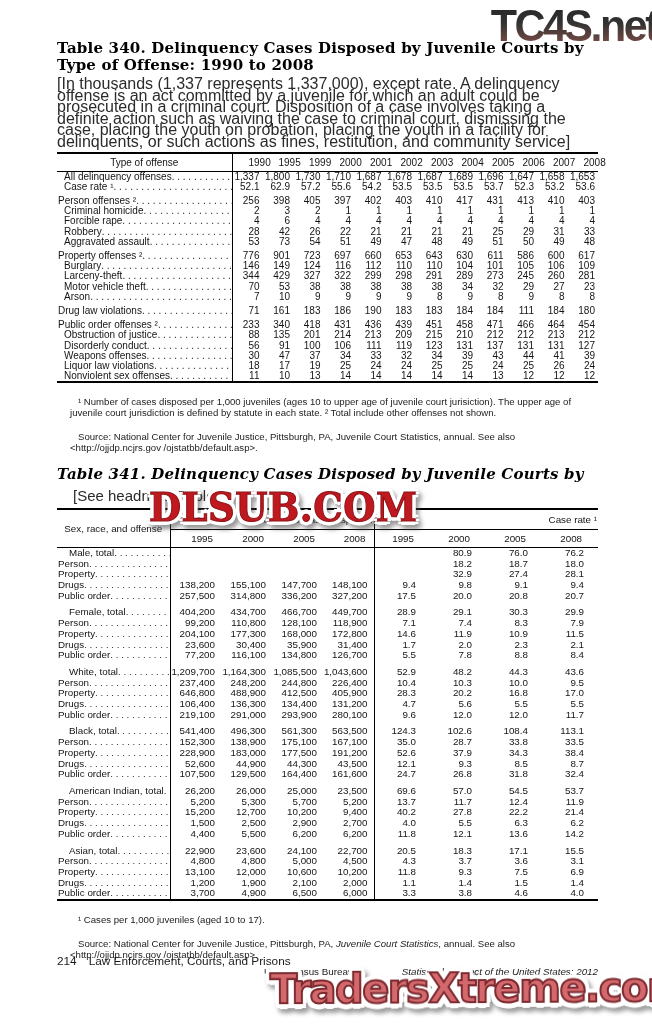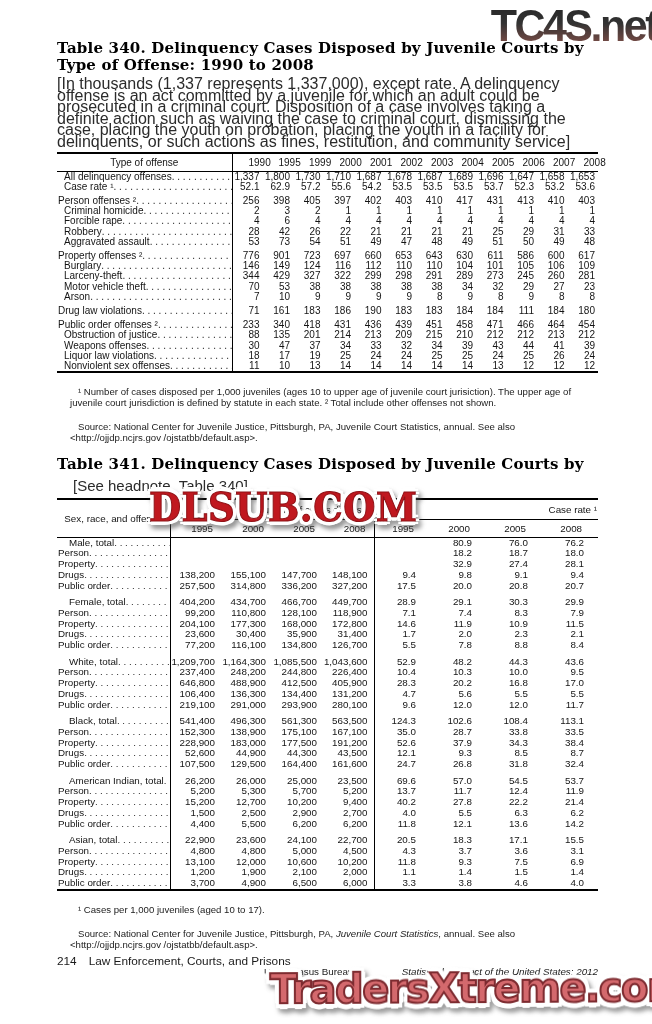--- a/index.html
+++ b/index.html
@@ -8,21 +8,21 @@
     font-family:"Liberation Sans",sans-serif;color:#1c1c1c;overflow:hidden;
   }
   .page{position:absolute;left:57px;top:0;width:541px;}
 
   
   .tbl-title{
     font-family:"DejaVu Serif",serif;font-weight:bold;color:#000;
     font-size:15px;line-height:16.5px;letter-spacing:.2px;margin:0;
   }
   #title340{margin-top:40px;}
-  #title341{margin-top:12px;}
+  #title341{margin-top:12px;font-style:italic;}
   .headnote{font-size:16px;line-height:11.6px;color:#2b2b2b;margin:5px 0 0 0;text-align:left;}
   .headnote-small{font-size:15px;color:#2b2b2b;margin:4px 0 0 16px;}
 
   
   table{border-collapse:collapse;table-layout:fixed;width:541px;color:#141414;}
   #t340{margin-top:4px;font-size:10px;border-top:2px solid #000;border-bottom:2px solid #000;}
   #t341{margin-top:4px;font-size:9.8px;border-top:2px solid #000;border-bottom:2px solid #000;}
 
   #t340 col.cstub{width:175px;} #t340 col.cy{width:30.5px;}
   #t341 col.cstub2{width:113px;} #t341 col.cn{width:51px;} #t341 col.cr{width:56px;}
@@ -494,20 +494,40 @@
           <td class="v">215</td>
           <td class="v">210</td>
           <td class="v">212</td>
           <td class="v">212</td>
           <td class="v">213</td>
           <td class="v">212</td>
         </tr>
         <tr class="ind">
           <td class="stub">
             <div class="stubwrap">
+              <span class="lbl">Disorderly conduct</span>
+              <span class="leader"></span>
+            </div>
+          </td>
+          <td class="v">56</td>
+          <td class="v">91</td>
+          <td class="v">100</td>
+          <td class="v">106</td>
+          <td class="v">111</td>
+          <td class="v">119</td>
+          <td class="v">123</td>
+          <td class="v">131</td>
+          <td class="v">137</td>
+          <td class="v">131</td>
+          <td class="v">131</td>
+          <td class="v">127</td>
+        </tr>
+        <tr class="ind">
+          <td class="stub">
+            <div class="stubwrap">
               <span class="lbl">Weapons offenses</span>
               <span class="leader"></span>
             </div>
           </td>
           <td class="v">30</td>
           <td class="v">47</td>
           <td class="v">37</td>
           <td class="v">34</td>
           <td class="v">33</td>
           <td class="v">32</td>

